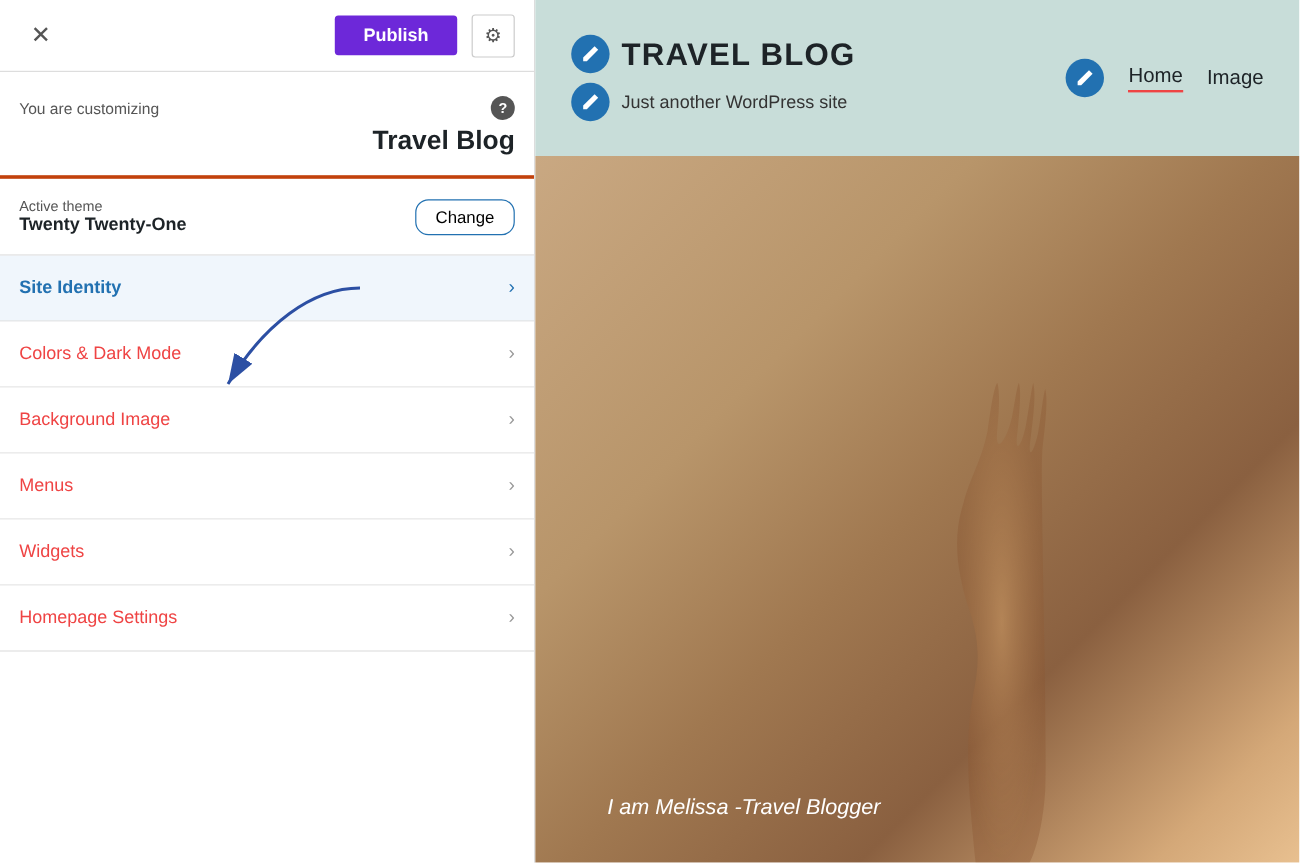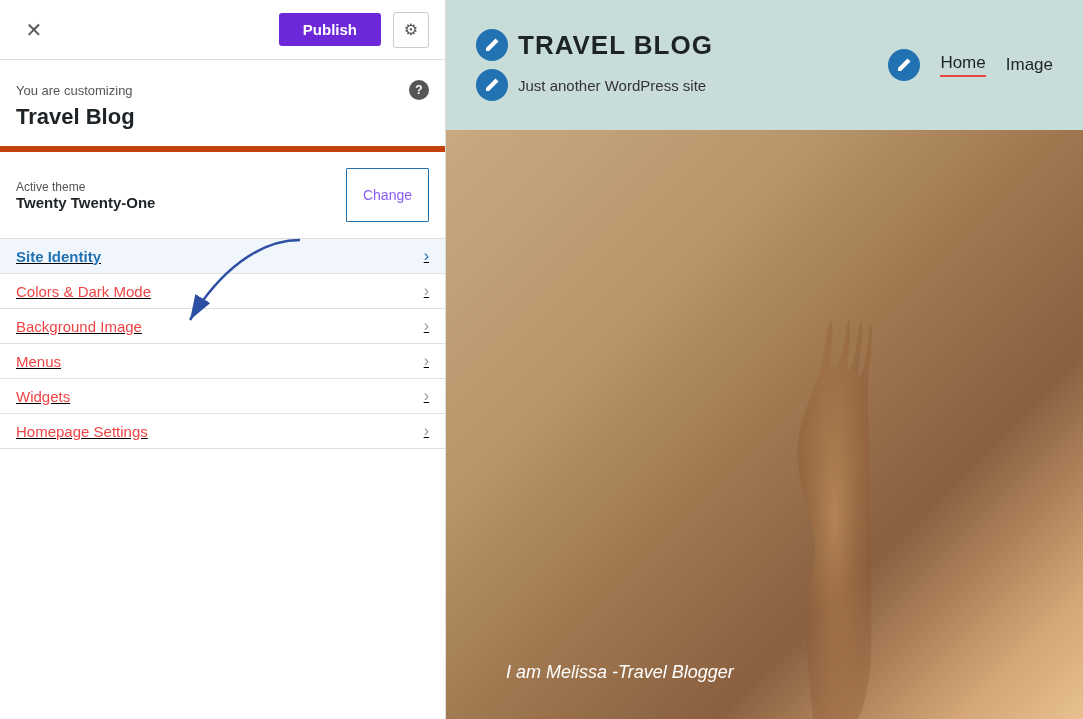--- a/index.html
+++ b/index.html
@@ -56,21 +56,22 @@
       height: 36px;
       display: flex; align-items: center; justify-content: center;
       cursor: pointer;
       font-size: 16px;
       color: #555;
     }
 
     
     .customizing-header {
       padding: 20px 16px 16px;
-      border-bottom: 6px solid #c2410c;
+      border-bottom: 3px solid #c2410c;
+      text-align: right;
     }
     .customizing-label {
       font-size: 13px;
       color: #555;
       display: flex;
       align-items: center;
       justify-content: space-between;
     }
     .help-icon {
       width: 20px;
@@ -103,41 +104,39 @@
       color: #555;
     }
     .theme-info .theme-name {
       font-size: 15px;
       font-weight: 700;
       color: #1d2327;
     }
     .change-btn {
       border: 1px solid #2271b1;
       background: #fff;
-      color: #8b5cf6;
-      padding: 18px 16px;
-      border-radius: 1px;
+      color: #000000;
+      padding: 6px 16px;
+      border-radius: 11px;
       font-size: 14px;
       cursor: pointer;
     }
 
     
     .nav-menu {
       flex: 1;
       overflow-y: auto;
     }
     .nav-item {
       display: flex;
-      align-items: center;
       justify-content: space-between;
-      padding: 8px 16px;
+      padding: 18px 16px;
       border-bottom: 1px solid #e0e0e0;
       cursor: pointer;
       background: #fff;
-      text-decoration: underline;
     }
     .nav-item.active {
       background: #f0f6fc;
     }
     .nav-item-label {
       font-size: 15px;
       color: #ef4444;
       font-weight: 500;
     }
     .nav-item.active .nav-item-label {

